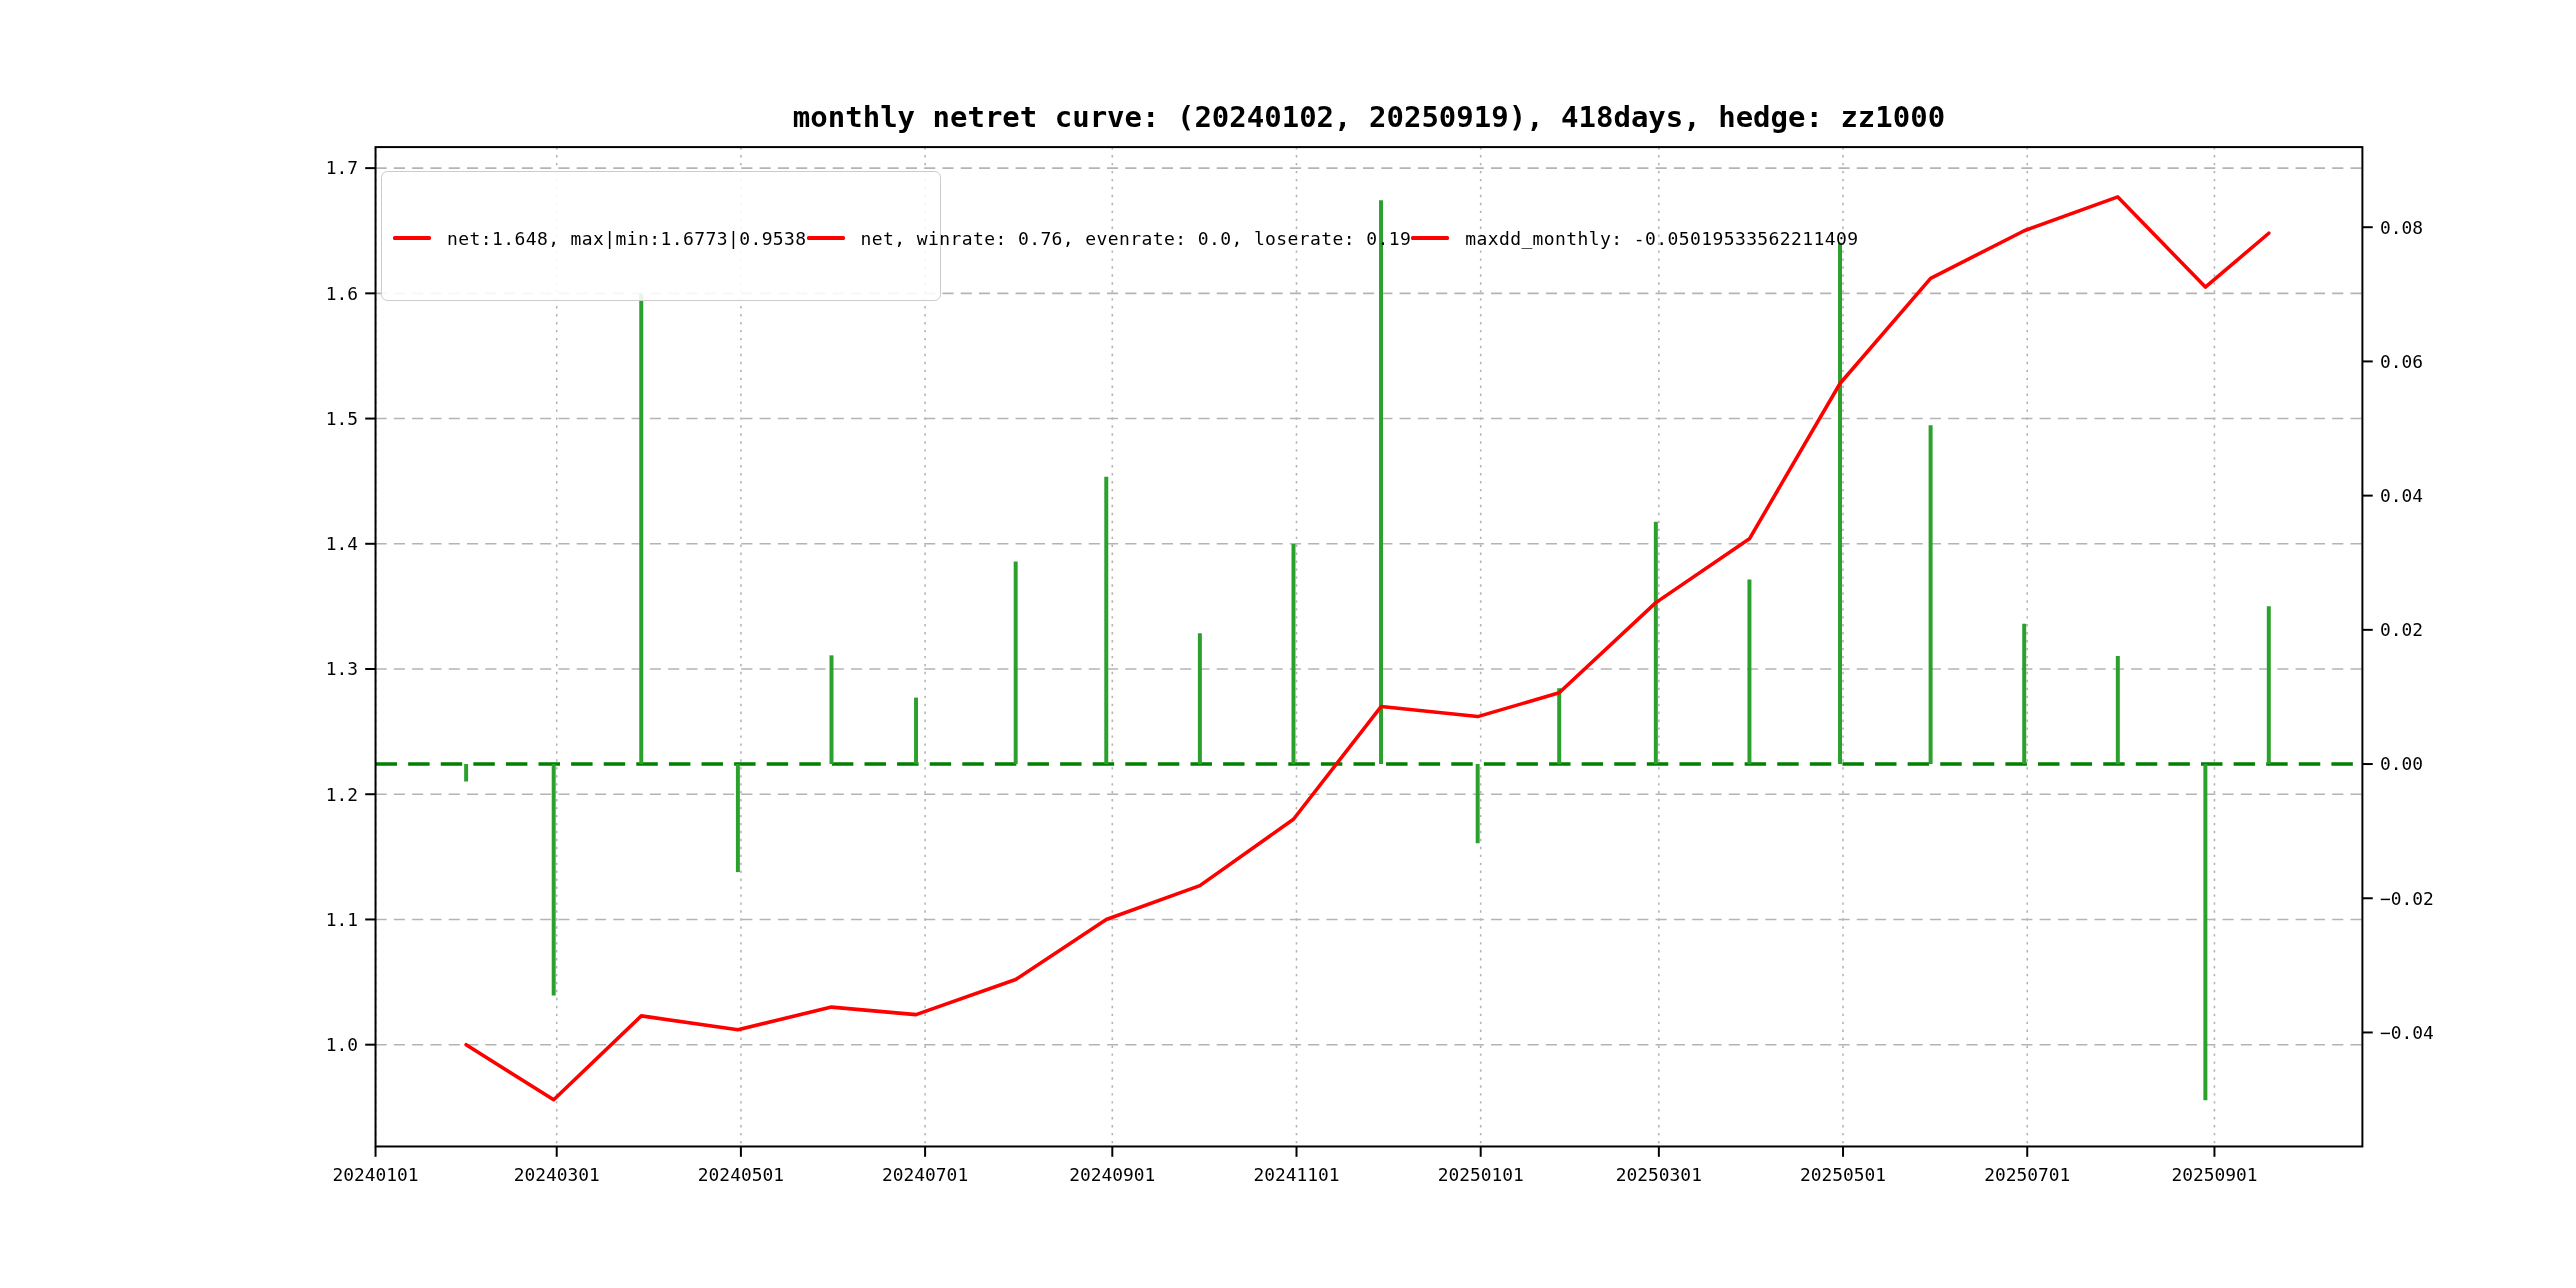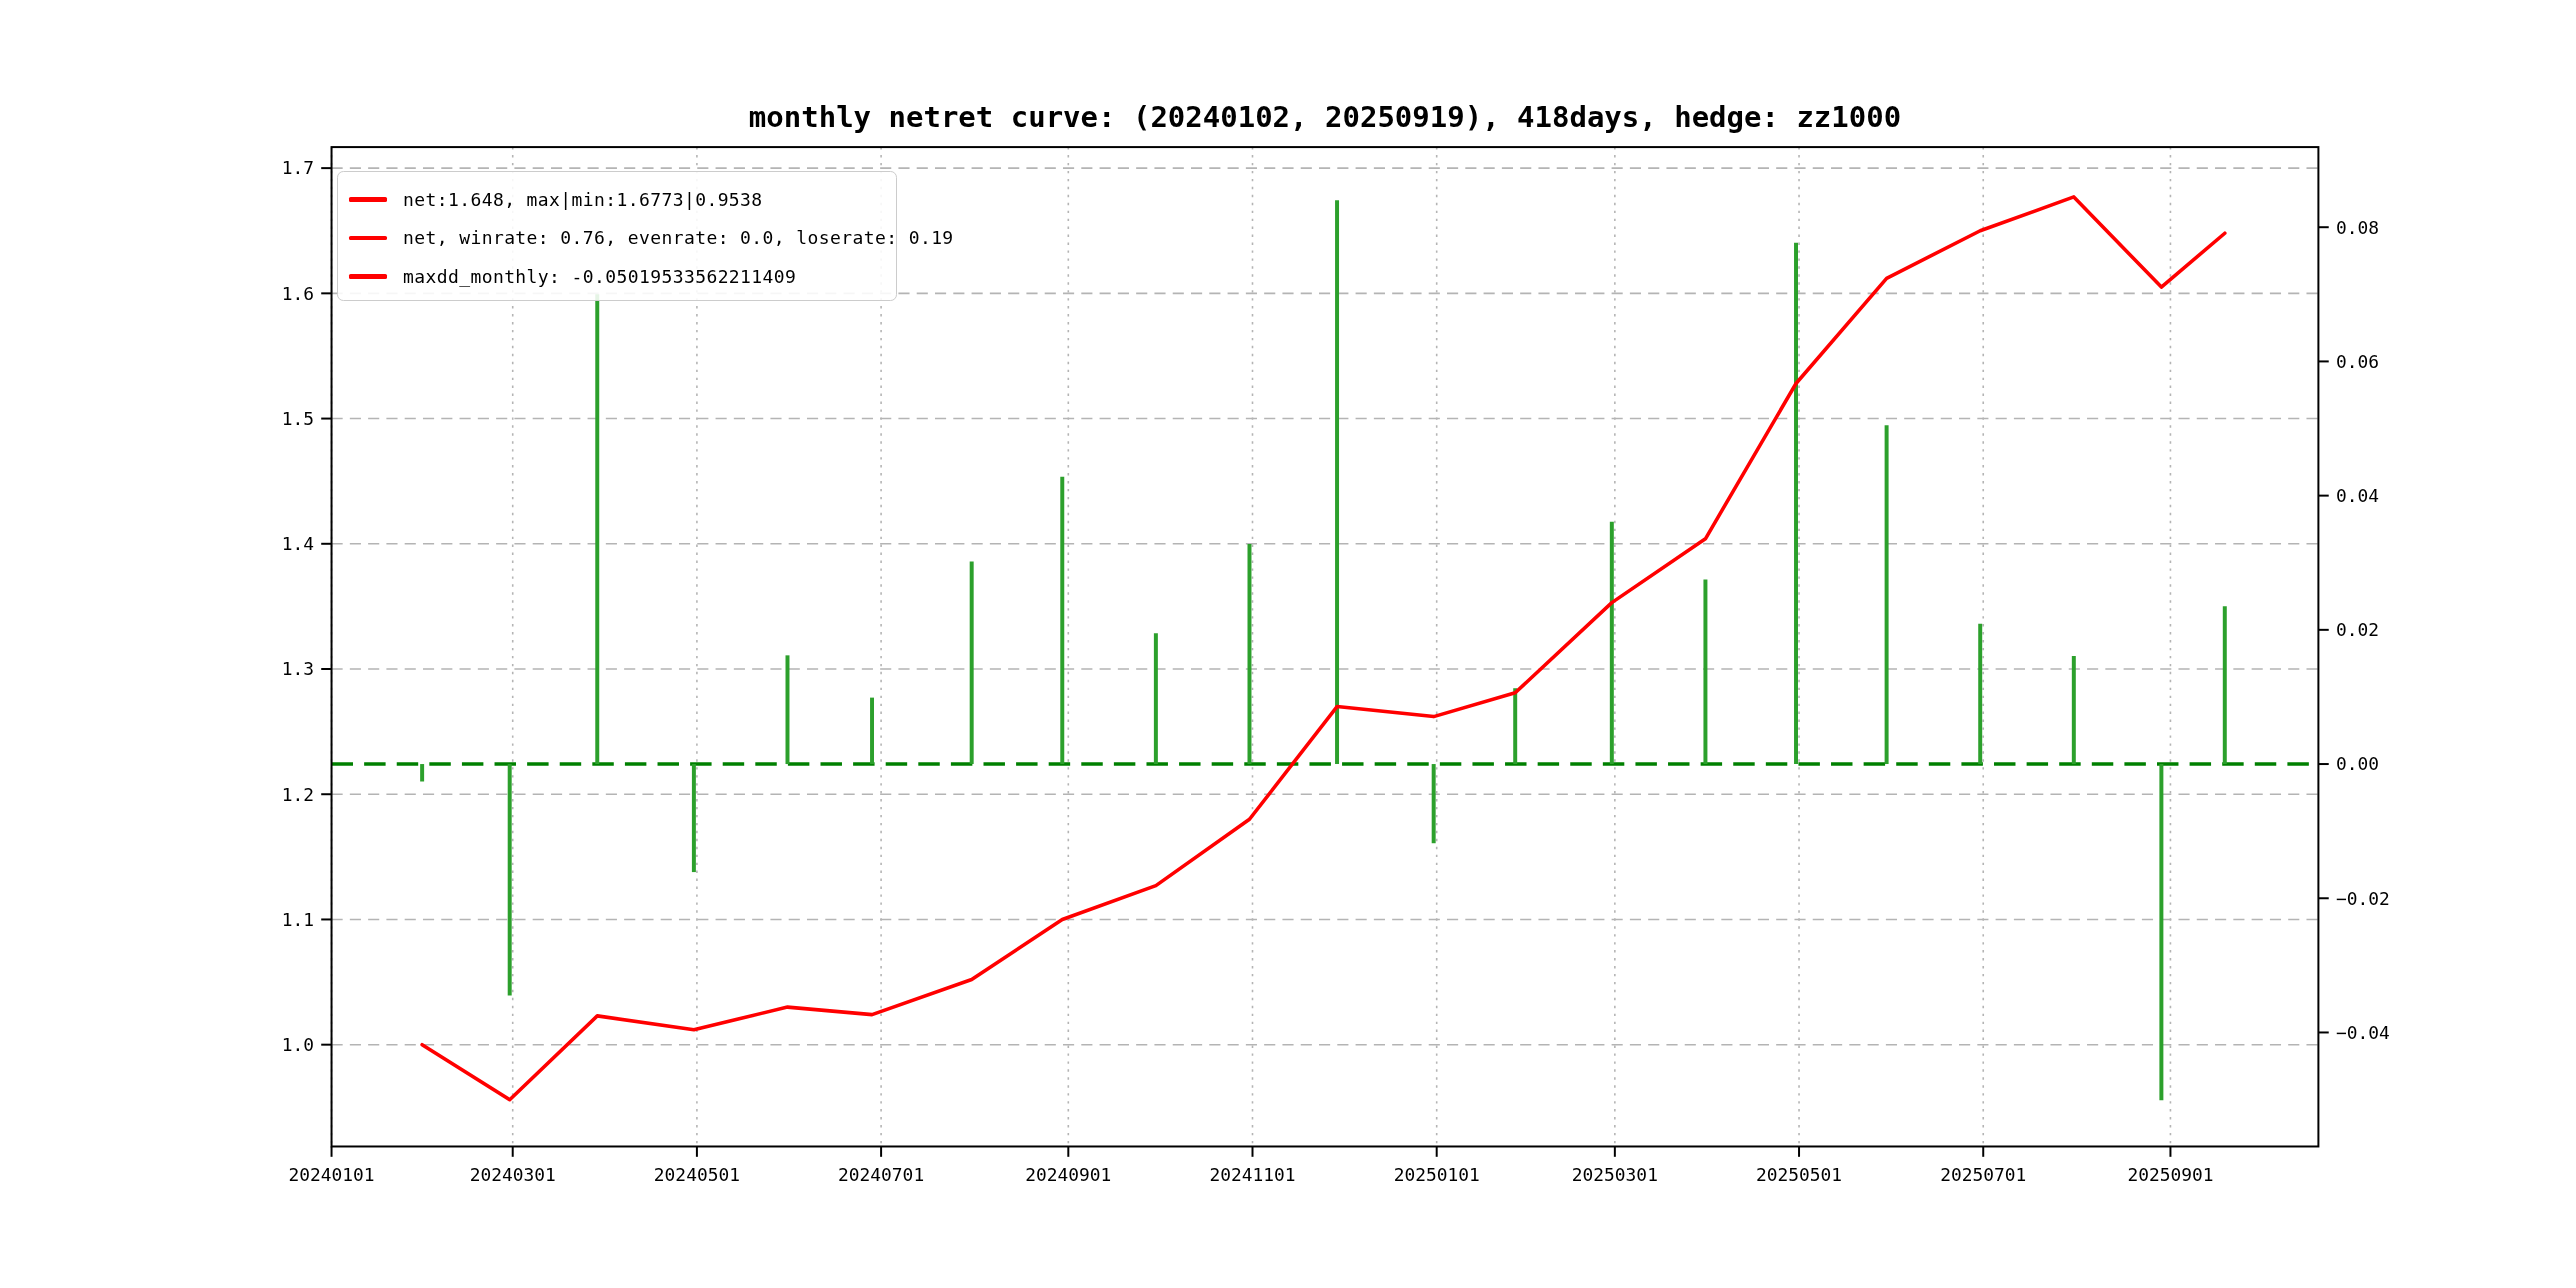--- a/index.html
+++ b/index.html
@@ -1,24 +1,24 @@
 <!DOCTYPE html>
 <html style="font-size:12.7px"><head>
 <meta charset="utf-8">
 <style>
   html,body{margin:0;padding:0;background:#ffffff;}
   body{width:2576px;height:1288px;position:relative;overflow:hidden;
        font-family:"DejaVu Sans Mono","Liberation Mono",monospace;color:#000;}
-  #figure{position:absolute;inset:0;}
+  #figure{position:absolute;inset:0;margin-left:44px;}
   #title{position:absolute;left:1325px;top:100px;transform:translateX(-50%);
          white-space:nowrap;font-size:29px;font-weight:bold;letter-spacing:0px;}
   #plot{position:absolute;left:0;top:0;width:2576px;height:1288px;}
   #legend{position:absolute;left:337px;top:171px;width:560px;height:130px;
           box-sizing:border-box;border:1.6px solid #cccccc;border-radius:6.4px;
-          background:rgba(255,255,255,0.88);display:flex;flex-direction:column;
+          background:rgba(255,255,255,0.88);display:flex;
           justify-content:space-around;padding:8px 8px 4px 11px;}
   .lrow{display:flex;align-items:center;gap:16px;}
   .sw{display:inline-block;width:38px;height:4.8px;border-radius:1.6px;flex:0 0 auto;}
   .lt{font-size:18px;white-space:nowrap;letter-spacing:0.4px;}
   text{font-family:"DejaVu Sans Mono","Liberation Mono",monospace;fill:#000;}
 </style>
 </head>
 <body>
 
 <div id="figure">

